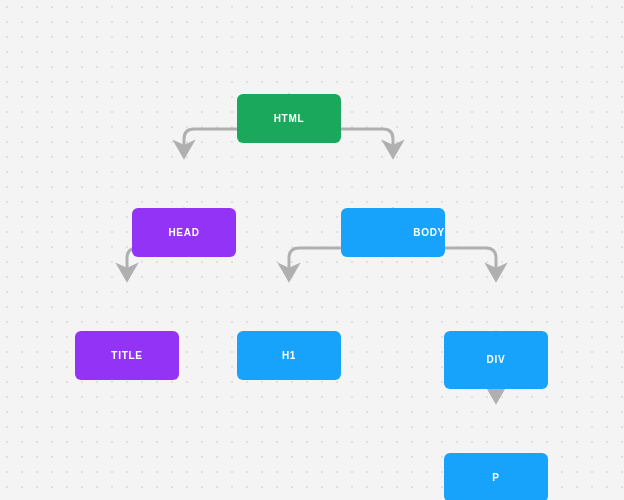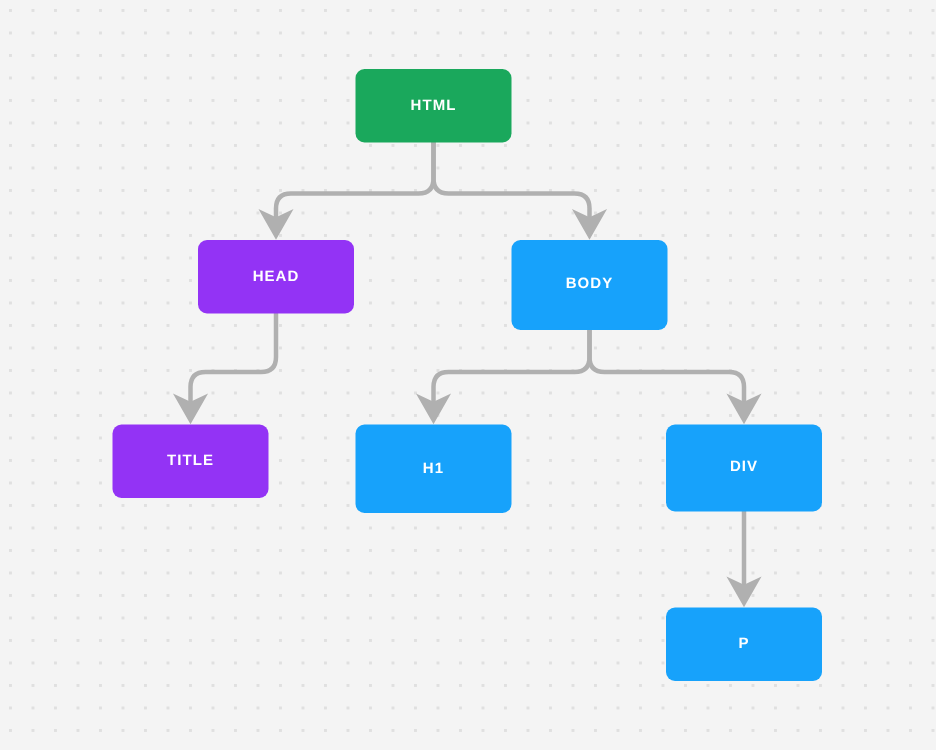--- a/index.html
+++ b/index.html
@@ -39,20 +39,21 @@
     display: flex;
     align-items: center;
     justify-content: center;
     color: #ffffff;
     font-size: 10px;
     font-weight: 600;
     letter-spacing: 0.7px;
     font-family: "Liberation Sans", sans-serif;
     text-align: center;
     user-select: none;
+    margin-top: 48px;
   }
 
   .node-label {
     display: block;
     line-height: 1;
   }
 </style>
 </head>
 <body>
 
@@ -82,29 +83,29 @@
   </svg>
 
   <div class="node" style="left:237px; top:46px; width:104px; height:49px; background:#1aa85c;">
     <span class="node-label">HTML</span>
   </div>
 
   <div class="node" style="left:132px; top:160px; width:104px; height:49px; background:#9333f5;justify-content:center;">
     <span class="node-label">HEAD</span>
   </div>
 
-  <div class="node" style="left:341px; top:160px; width:104px; height:60px; background:#17a2fb;">
+  <div class="node" style="left:341px; top:160px; width:104px; height:49px; background:#17a2fb;justify-content:flex-end;">
     <span class="node-label">BODY</span>
   </div>
 
   <div class="node" style="left:75px; top:283px; width:104px; height:49px; background:#9333f5;">
     <span class="node-label">TITLE</span>
   </div>
 
-  <div class="node" style="left:237px; top:283px; width:104px; height:59px; background:#17a2fb;">
+  <div class="node" style="left:237px; top:283px; width:104px; height:49px; background:#17a2fb;">
     <span class="node-label">H1</span>
   </div>
 
   <div class="node" style="left:444px; top:283px; width:104px; height:58px; background:#17a2fb;">
     <span class="node-label">DIV</span>
   </div>
 
   <div class="node" style="left:444px; top:405px; width:104px; height:49px; background:#17a2fb;">
     <span class="node-label">P</span>
   </div>

